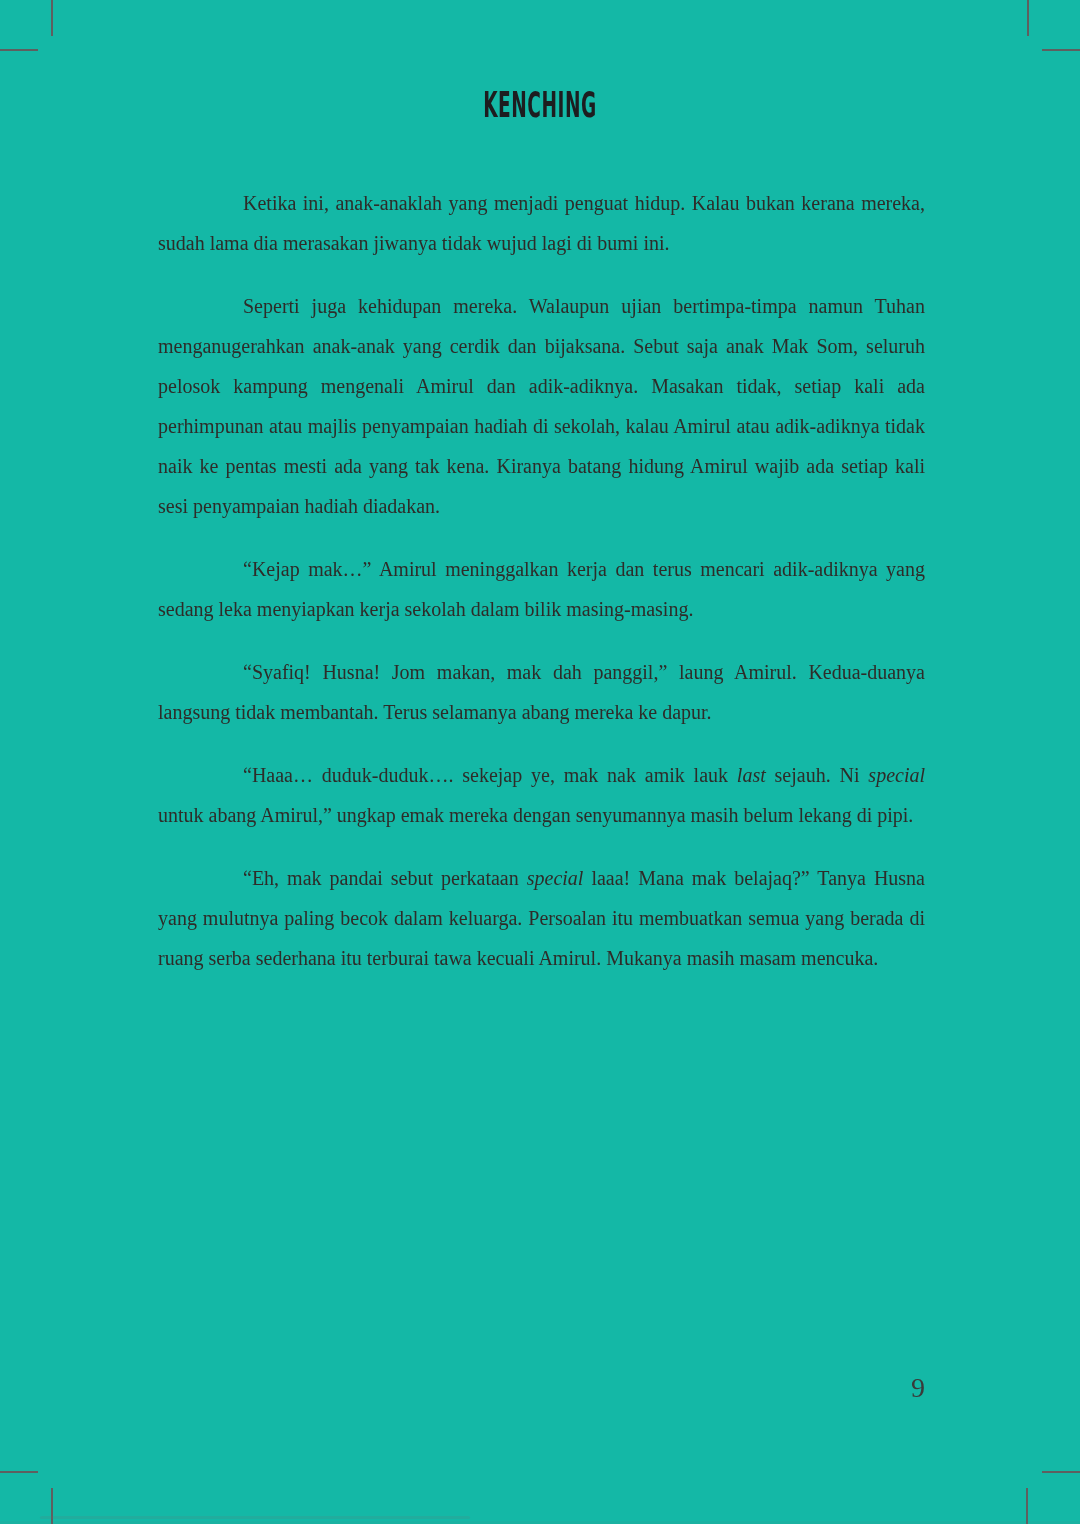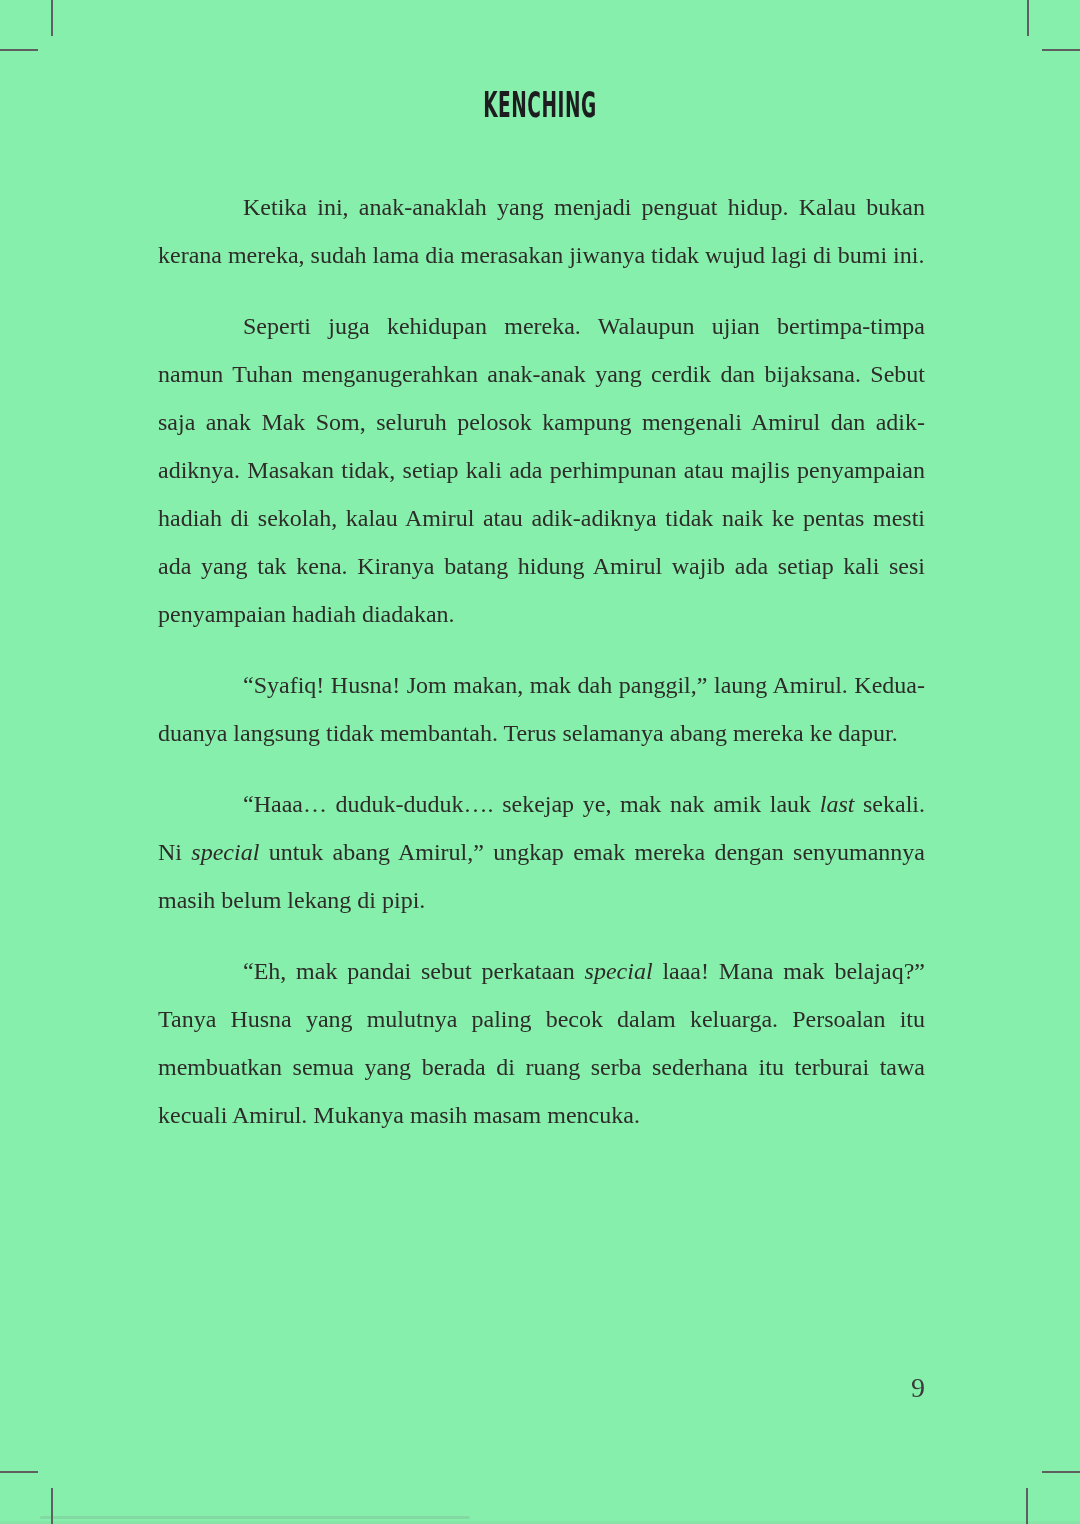--- a/index.html
+++ b/index.html
@@ -10,21 +10,21 @@
     width: 1080px;
     height: 1524px;
     background: #f4f4f2;
     font-family: "Liberation Serif", serif;
     overflow: hidden;
   }
   .page {
     position: relative;
     width: 1080px;
     height: 1524px;
-    background: #86efac;
+    background: #14b8a6;
   }
   
   .crop {
     position: absolute;
     background: #5f5f5f;
   }
   .crop.tl-v { left: 51px;   top: 0;      width: 2px;  height: 36px; }
   .crop.tl-h { left: 0;      top: 49px;   width: 38px; height: 2px;  }
   .crop.tr-v { left: 1027px; top: 0;      width: 2px;  height: 36px; }
   .crop.tr-h { left: 1042px; top: 49px;   width: 38px; height: 2px;  }
@@ -49,22 +49,22 @@
     transform: scaleX(0.53);
     transform-origin: 50% 50%;
     white-space: nowrap;
   }
 
   .body-text {
     position: absolute;
     left: 158px;
     top: 183px;
     width: 767px;
-    font-size: 24px;
-    line-height: 48px;
+    font-size: 20px;
+    line-height: 40px;
     color: #2e2c29;
     text-align: justify;
   }
   .body-text p {
     margin: 0 0 23px 0;
     text-indent: 85px;
   }
   .body-text em {
     font-style: italic;
     margin-top: 28px;
@@ -112,22 +112,23 @@
   <div class="crop bl-h"></div>
   <div class="crop bl-v"></div>
   <div class="crop br-h"></div>
   <div class="crop br-v"></div>
 
   <h1 class="chapter-title">KENCHING</h1>
 
   <div class="body-text" id="body-text">
       <p><span>Ketika ini, anak-anaklah yang menjadi penguat hidup. Kalau bukan kerana mereka, sudah lama dia merasakan jiwanya tidak wujud lagi di bumi ini.</span></p>
       <p><span>Seperti juga kehidupan mereka. Walaupun ujian bertimpa-timpa namun Tuhan menganugerahkan anak-anak yang cerdik dan bijaksana. Sebut saja anak Mak Som, seluruh pelosok kampung mengenali Amirul dan adik-adiknya. Masakan tidak, setiap kali ada perhimpunan atau majlis penyampaian hadiah di sekolah, kalau Amirul atau adik-adiknya tidak naik ke pentas mesti ada yang tak kena. Kiranya batang hidung Amirul wajib ada setiap kali sesi penyampaian hadiah diadakan.</span></p>
+      <p><span>“Kejap mak…” Amirul meninggalkan kerja dan terus mencari adik-adiknya yang sedang leka menyiapkan kerja sekolah dalam bilik masing-masing.</span></p>
       <p><span>“Syafiq! Husna! Jom makan, mak dah panggil,” laung Amirul. Kedua-duanya langsung tidak membantah. Terus selamanya abang mereka ke dapur.</span></p>
-      <p><span>“Haaa… duduk-duduk…. sekejap ye, mak nak amik lauk </span><em>last</em><span> sekali. Ni </span><em>special</em><span> untuk abang Amirul,” ungkap emak mereka dengan senyumannya masih belum lekang di pipi.</span></p>
+      <p><span>“Haaa… duduk-duduk…. sekejap ye, mak nak amik lauk </span><em>last</em><span> sejauh. Ni </span><em>special</em><span> untuk abang Amirul,” ungkap emak mereka dengan senyumannya masih belum lekang di pipi.</span></p>
       <p><span>“Eh, mak pandai sebut perkataan </span><em>special</em><span> laaa! Mana mak belajaq?” Tanya Husna yang mulutnya paling becok dalam keluarga. Persoalan itu membuatkan semua yang berada di ruang serba sederhana itu terburai tawa kecuali Amirul. Mukanya masih masam mencuka.</span></p>
     </div>
 
   <div class="page-number">9</div>
 
   <div class="scan-streak-1"></div>
   <div class="scan-streak-2"></div>
 
 </div>
 

